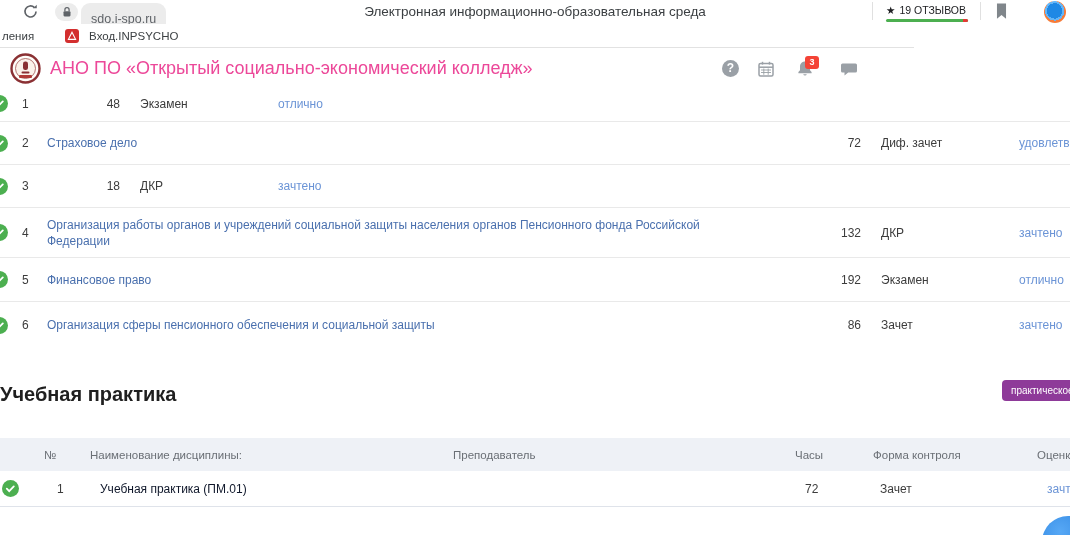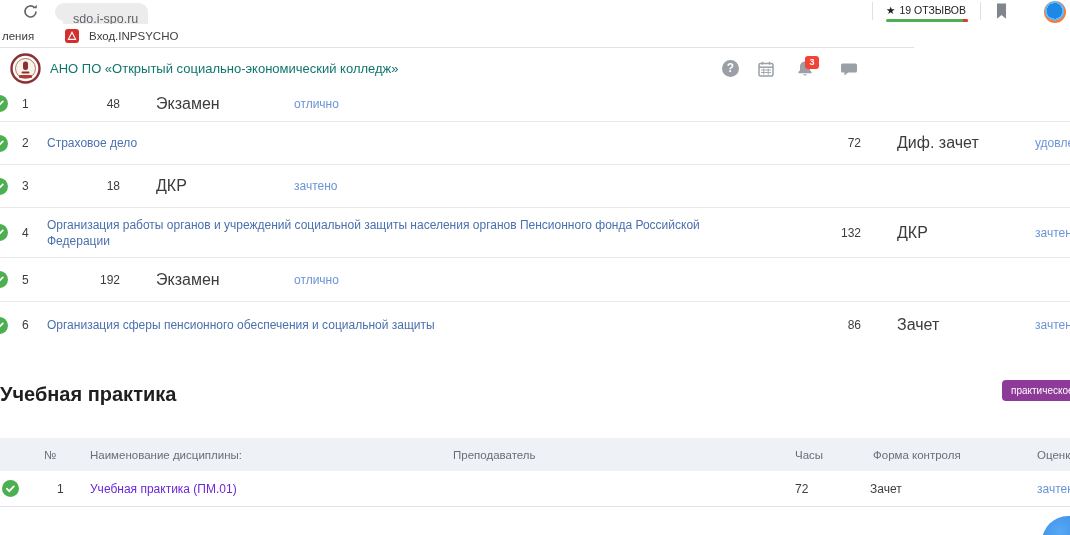--- a/index.html
+++ b/index.html
@@ -5,68 +5,68 @@
   * { margin:0; padding:0; box-sizing:border-box; }
   html,body { width:1070px; height:535px; }
   body { font-family:"Liberation Sans", sans-serif; background:#fff; position:relative; overflow:hidden; }
   .abs { position:absolute; }
 
   
   .chrome { left:0; top:0; width:1070px; height:24px; background:#fff; }
   .page-title { left:0; right:0; top:4px; text-align:center; font-size:13.5px; color:#3c4043; }
   .pill { background:#ececec; border-radius:9px; height:18px; display:flex; align-items:center; }
   .lock-pill { left:55px; top:3px; width:23px; justify-content:center; }
-  .domain-pill { left:63px; top:3px; padding:16px 10px; font-size:12.5px; color:#5f6368; }
+  .domain-pill { left:81px; top:3px; padding:16px 10px; font-size:12.5px; color:#5f6368; }
   .vsep { width:1px; height:18px; background:#e0e0e0; top:2px; }
   .reviews-btn { left:884px; top:2px; width:84px; height:15px; font-size:10.5px; color:#202124; display:flex; align-items:center; justify-content:center; gap:4px; white-space:nowrap; cursor:pointer; }
   .reviews-bar { left:886px; top:19px; width:82px; height:3px; background:#4caf50; border-radius:2px; }
   .reviews-bar-tip { left:963px; top:19px; width:5px; height:3px; background:#e53935; border-radius:0 2px 2px 0; }
   .avatar { left:1044px; top:1px; width:22px; height:22px; border-radius:50%;
             background:radial-gradient(circle at 48% 45%, #1e88e5 0 46%, #64b5f6 46% 58%, #f57c3a 58% 76%, #e4405f 76% 100%); }
 
   
   .bookmarks { left:0; top:24px; width:914px; height:24px; background:#fff; border-bottom:1px solid #e2e2e2; display:flex; align-items:center; }
   .bm-label { font-size:11.5px; color:#3c4043; }
   .favicon { width:14px; height:14px; background:#d32f2f; border-radius:3px; display:flex; align-items:center; justify-content:center; }
 
   
   .appheader { left:0; top:48px; width:1070px; height:41px; background:#fff; border-bottom:1px solid #e8e8e8; }
-  .org-title { left:50px; top:0; height:41px; display:flex; align-items:center; font-size:13px; color:#0f766e; }
+  .org-title { left:50px; top:0; height:41px; display:flex; align-items:center; font-size:18px; color:#ec4899; }
   .hicon { top:0; height:41px; display:flex; align-items:center; cursor:pointer; }
   .help-badge { width:17px; height:17px; border-radius:50%; background:#9aa0a6; color:#fff; font-size:12px; font-weight:bold; text-align:center; line-height:17px; }
   .bell-badge { position:absolute; left:9px; top:8px; min-width:14px; height:13px; background:#f44336; color:#fff; font-size:9px; font-weight:bold; border-radius:3px; padding:0 2px; line-height:13px; text-align:center; }
   .scroll-thumb { left:646px; top:87px; width:20px; height:8px; background:#cfcfcf; border-radius:4px; }
 
   
   .trow { left:0; width:1070px; display:flex; align-items:center; border-bottom:1px solid #e9e9e9; background:#fff; }
   .trow.last { border-bottom:none; }
   .check { width:17px; height:17px; flex:none; }
   .c-check { margin-left:-9px; }
   .c-num  { margin-left:14px; width:24px; flex:none; font-size:12px; color:#3c3c3c; }
   .c-name { margin-left:1px; width:740px; flex:none; font-size:12px; color:#4a70ae; line-height:16px; white-space:pre-line; cursor:pointer; }
   .c-hours { width:74px; flex:none; text-align:right; font-size:12px; color:#3c3c3c; }
-  .c-ctl  { margin-left:36px; width:125px; flex:none; font-size:16px; color:#3c3c3c; }
+  .c-ctl  { margin-left:20px; width:125px; flex:none; font-size:12px; color:#3c3c3c; }
   .c-grade { margin-left:13px; width:160px; flex:none; font-size:12px; color:#6b94d6; white-space:nowrap; cursor:pointer; }
 
   
   .section-title { left:0; top:383px; font-size:20px; font-weight:bold; color:#1f1f1f; }
   .badge { left:1002px; top:380px; height:21px; line-height:21px; padding:0 9px; background:#8e3a99; color:#fff; font-size:10px; border-radius:4px; white-space:nowrap; }
 
   
   .p-head { left:0; top:438px; width:1070px; height:33px; background:#eef1f6; display:flex; align-items:center; font-size:11.5px; color:#6a6f75; }
   .ph1 { margin-left:44px; width:30px; flex:none; }
   .ph2 { margin-left:16px; width:355px; flex:none; }
   .ph3 { margin-left:8px; width:330px; flex:none; }
   .ph4 { margin-left:12px; width:34px; flex:none; }
   .ph5 { margin-left:44px; width:130px; flex:none; }
   .ph6 { margin-left:34px; width:100px; flex:none; white-space:nowrap; }
   .p-row { left:0; top:471px; width:1070px; height:36px; display:flex; align-items:center; border-bottom:1px solid #dfe3ea; }
   .pr-check { margin-left:2px; }
   .pr-num { margin-left:38px; width:24px; flex:none; font-size:12px; color:#3c3c3c; }
-  .pr-name { margin-left:9px; width:355px; flex:none; font-size:12px; color:#6d28d9; cursor:pointer; }
+  .pr-name { margin-left:19px; width:355px; flex:none; font-size:12px; color:#0f172a; cursor:pointer; }
   .pr-teacher { margin-left:8px; width:330px; flex:none; font-size:12px; color:#3c3c3c; }
   .pr-hours { margin-left:12px; width:25px; flex:none; font-size:12px; color:#3c3c3c; }
   .pr-ctl { margin-left:50px; width:130px; flex:none; font-size:12px; color:#3c3c3c; }
   .pr-grade { margin-left:37px; width:100px; flex:none; font-size:12px; color:#6b94d6; white-space:nowrap; cursor:pointer; }
 
   .fab { left:1042px; top:516px; width:52px; height:52px; border-radius:50%;
          background:radial-gradient(circle at 35% 30%, #57a8f5, #1f78d9); }
 </style>
 </head>
 <body>
@@ -80,20 +80,21 @@
   </div>
   <div class="abs pill lock-pill">
     <svg width="14" height="14" viewBox="0 0 16 16">
         <rect x="4" y="7" width="8" height="6" rx="1.2" fill="#5f6368"></rect>
         <path d="M5.6 7V5.4a2.4 2.4 0 0 1 4.8 0V7" stroke="#5f6368" stroke-width="1.4" fill="none"></path>
       </svg>
   </div>
   <div class="abs pill domain-pill">
     <span>sdo.i-spo.ru</span>
   </div>
+  <div class="abs page-title">Электронная информационно-образовательная среда</div>
 
   <div class="abs vsep" style="left:872px;"></div>
   <div class="abs reviews-btn">
     <span>★</span>
     <span>19 ОТЗЫВОВ</span>
   </div>
   <div class="abs reviews-bar"></div>
   <div class="abs reviews-bar-tip"></div>
   <div class="abs vsep" style="left:980px;"></div>
   <div class="abs" style="left:994px; top:3px;">
@@ -203,20 +204,21 @@
   <span class="c-ctl">ДКР</span>
   <span class="c-grade">зачтено</span>
 </div>
 
 <div class="abs trow" style="top:258px; height:44px;">
   <span class="check c-check"><svg width="17" height="17" viewBox="0 0 17 17">
         <circle cx="8.5" cy="8.5" r="8.5" fill="#4caf50"></circle>
         <path d="M4.8 8.7l2.4 2.4 4.6-4.7" stroke="#fff" stroke-width="1.8" fill="none" stroke-linecap="round"></path>
       </svg></span>
   <span class="c-num">5</span>
+  <span class="c-name">Финансовое право</span>
   <span class="c-hours">192</span>
   <span class="c-ctl">Экзамен</span>
   <span class="c-grade">отлично</span>
 </div>
 
 <div class="abs trow last" style="top:302px; height:46px;">
   <span class="check c-check"><svg width="17" height="17" viewBox="0 0 17 17">
         <circle cx="8.5" cy="8.5" r="8.5" fill="#4caf50"></circle>
         <path d="M4.8 8.7l2.4 2.4 4.6-4.7" stroke="#fff" stroke-width="1.8" fill="none" stroke-linecap="round"></path>
       </svg></span>

